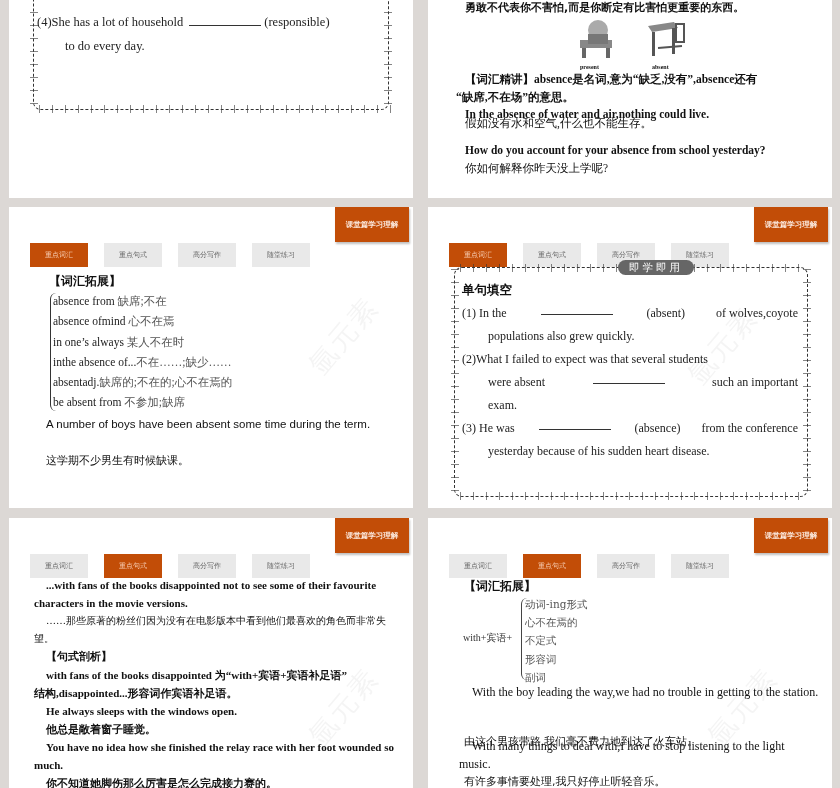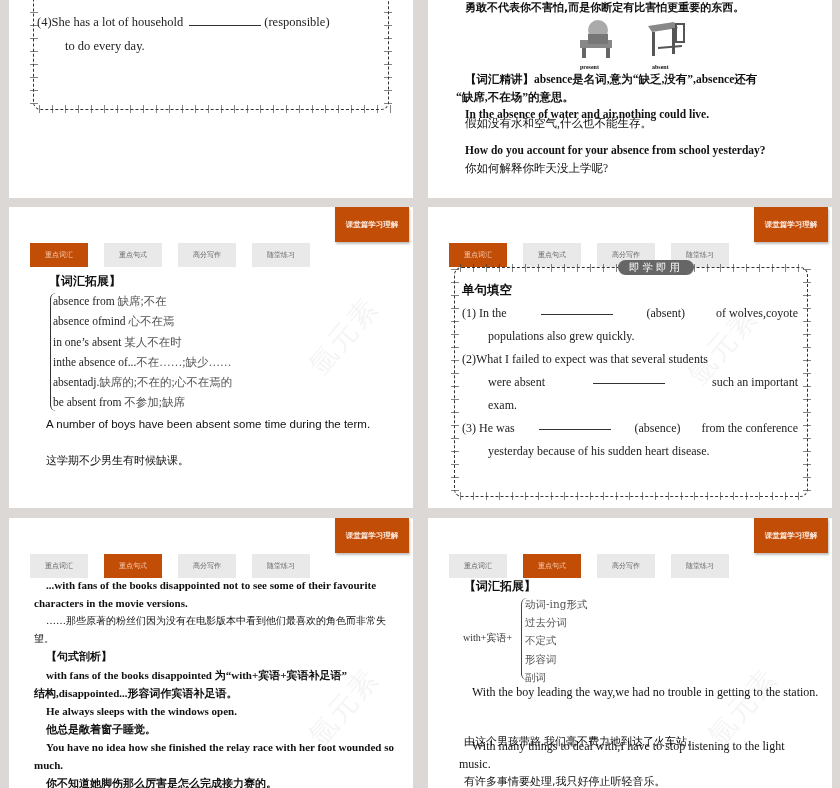--- a/index.html
+++ b/index.html
@@ -144,21 +144,21 @@
     <div class="tab">重点句式</div>
     <div class="tab">高分写作</div>
     <div class="tab">随堂练习</div>
   </div>
   <div class="watermark" style="left:290px;top:110px">氩元素</div>
   <div class="head">【词汇拓展】</div>
   <div class="brace"></div>
   <div class="items">
     <div><span>absence from </span><span class="cn">缺席;不在</span></div>
     <div><span>absence ofmind </span><span class="cn">心不在焉</span></div>
-    <div><span>in one’s absent </span><span class="cn">某人不在时</span></div>
+    <div><span>in one’s always </span><span class="cn">某人不在时</span></div>
     <div><span>inthe absence of...</span><span class="cn">不在……;缺少……</span></div>
     <div><span>absentadj.</span><span class="cn">缺席的;不在的;心不在焉的</span></div>
     <div><span>be absent from </span><span class="cn">不参加;缺席</span></div>
   </div>
   <div class="para" style="top:208px;text-indent:12px">A number of boys have been absent some time during the term.</div>
   <div class="para" style="top:245px;left:37px;font-family:'DejaVu Sans',sans-serif;font-size:11px">这学期不少男生有时候缺课。</div>
 </div>
 
 <div class="slide" id="s4">
   <div class="corner-tag">课堂篇学习理解</div>
@@ -228,21 +228,21 @@
     <div class="tab active">重点句式</div>
     <div class="tab">高分写作</div>
     <div class="tab">随堂练习</div>
   </div>
   <div class="watermark" style="left:270px;top:170px">氩元素</div>
   <div class="head">【词汇拓展】</div>
   <div class="lead">with+宾语+</div>
   <div class="brace"></div>
   <div class="items">
     <div>动词-ing形式</div>
-    <div>过去分词</div>
+    <div>心不在焉的</div>
     <div>不定式</div>
     <div>形容词</div>
     <div>副词</div>
   </div>
   <div class="para" style="top:165px;text-indent:13px">With the boy leading the way,we had no trouble in getting to the station.</div>
   <div class="para" style="top:214px;left:36px;font-family:Liberation Sans, sans-serif;font-size:11px">由这个男孩带路,我们毫不费力地到达了火车站。</div>
   <div class="para" style="top:219px;text-indent:13px">With many things to deal with,I have to stop listening to the light music.</div>
   <div class="para" style="top:255px;left:36px;font-family:'DejaVu Sans',sans-serif;font-size:11px">有许多事情要处理,我只好停止听轻音乐。</div>
 </div>
 

